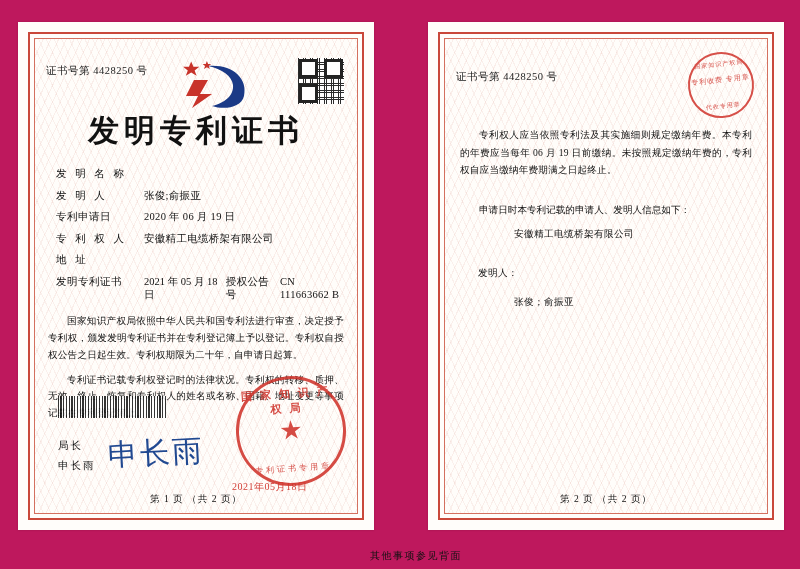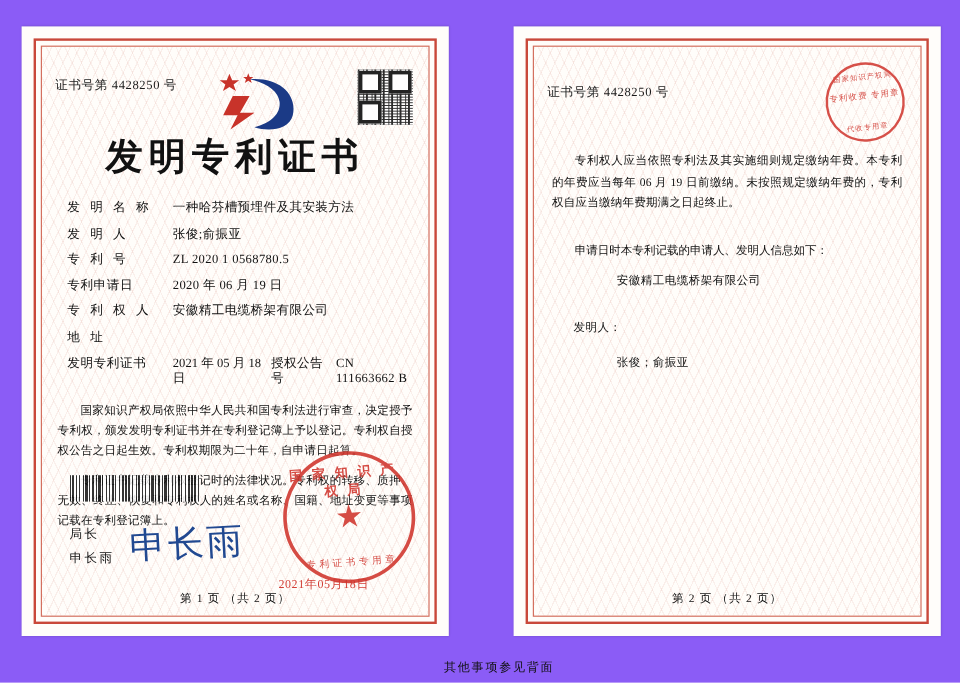--- a/index.html
+++ b/index.html
@@ -10,21 +10,21 @@
   body {
     width: 800px;
     height: 569px;
     font-family: "Liberation Serif", serif;
     overflow: hidden;
   }
   .scan {
     position: relative;
     width: 800px;
     height: 569px;
-    background: #8b5cf6;
+    background: #be185d;
   }
   
   .page {
     position: absolute;
     top: 22px;
     width: 356px;
     height: 508px;
     background: #fffdfa;
     box-shadow: 0 0 2px rgba(0,0,0,0.18);
   }
@@ -349,29 +349,24 @@
         <div class="fp tl"></div>
           <div class="fp tr"></div>
           <div class="fp bl"></div>
       </div>
 
       <div class="title">发明专利证书</div>
 
       <div class="fields">
         <div class="row">
           <span class="lbl">发 明 名 称</span>
-          <span class="val">一种哈芬槽预埋件及其安装方法</span>
         </div>
         <div class="row">
           <span class="lbl">发 明 人</span>
           <span class="val">张俊;俞振亚</span>
-        </div>
-        <div class="row">
-          <span class="lbl">专 利 号</span>
-          <span class="val">ZL 2020 1 0568780.5</span>
         </div>
         <div class="row">
           <span class="lbl tight">专利申请日</span>
           <span class="val">2020 年 06 月 19 日</span>
         </div>
         <div class="row">
           <span class="lbl">专 利 权 人</span>
           <span class="val">安徽精工电缆桥架有限公司</span>
         </div>
         <div class="row">

